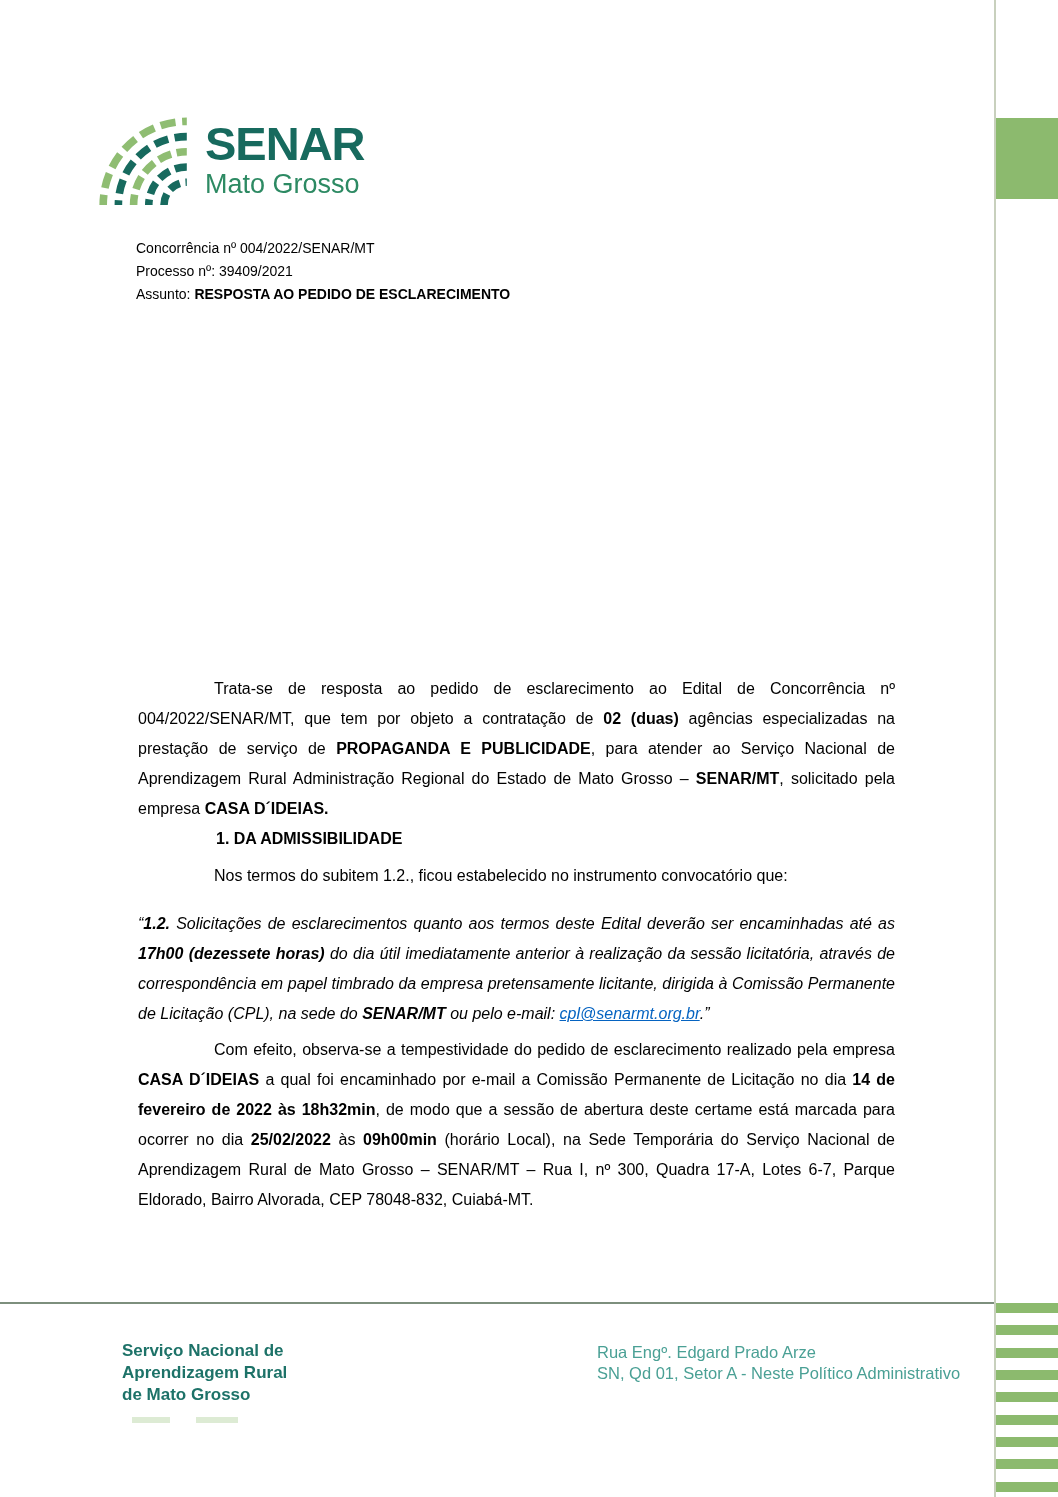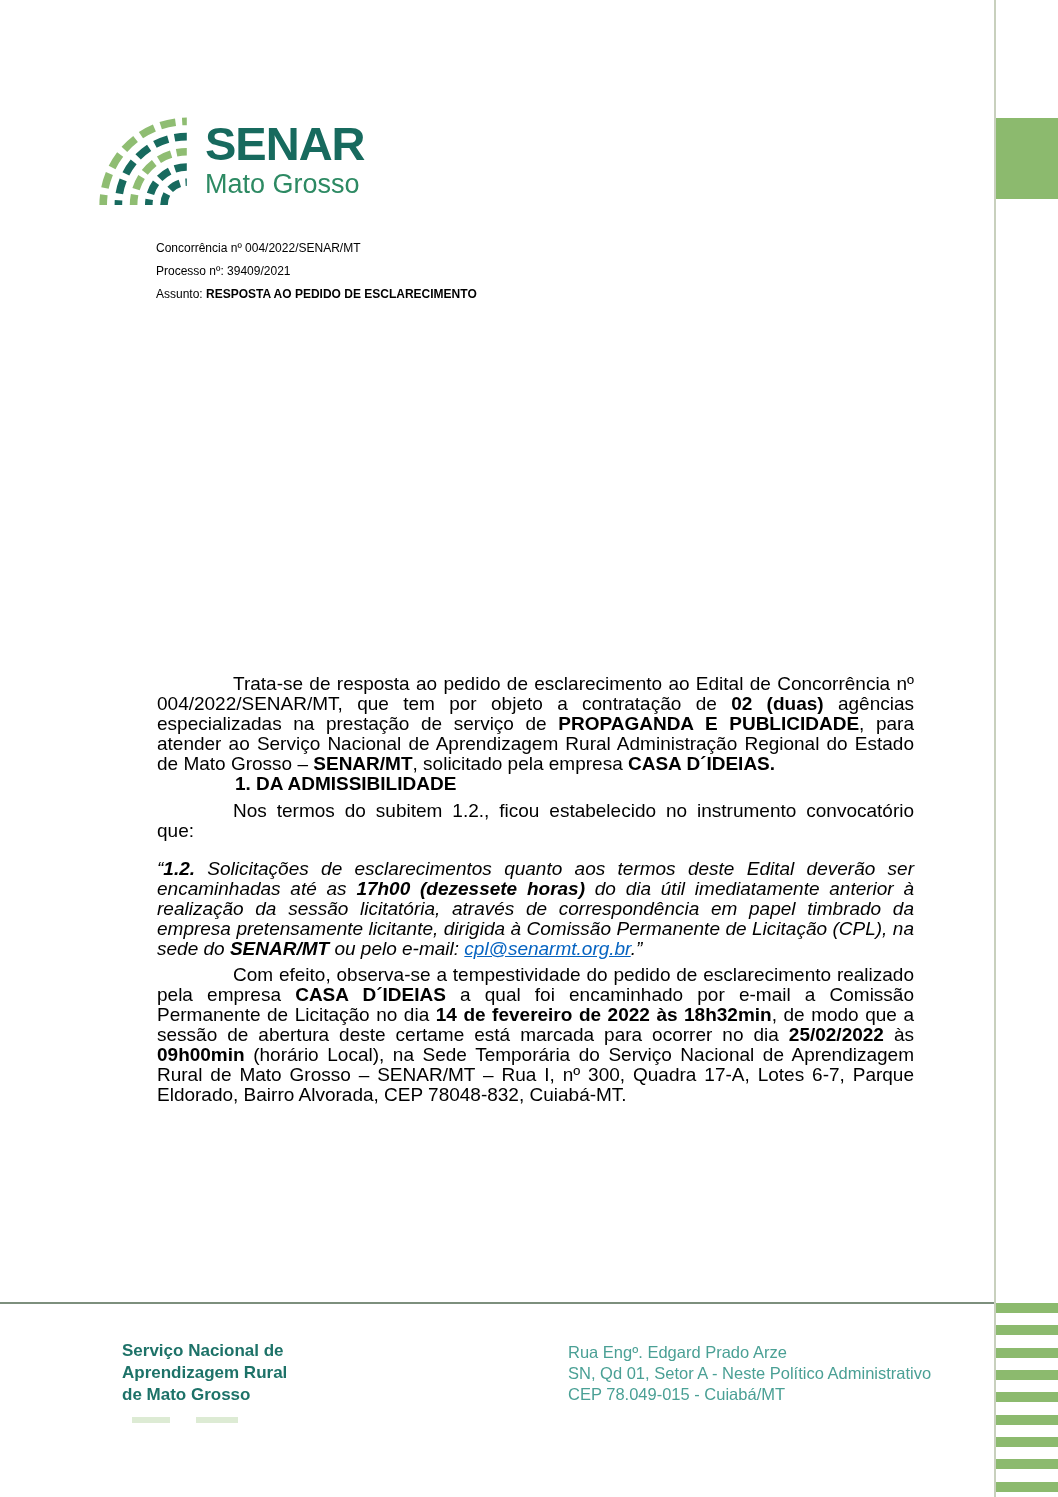--- a/index.html
+++ b/index.html
@@ -18,27 +18,27 @@
   }
   .region{
     font-size:27px;font-weight:400;color:var(--region_green);
     display:block;margin-top:4px;letter-spacing:0px;
   }
   .arc{fill:none;stroke-width:8;stroke-linecap:butt;}
   .arc-teal{stroke:var(--teal);}
   .arc-green{stroke:var(--logo_green);}
 
   
-  .doc-header{position:absolute;left:156px;top:237px;font-size:12px;line-height:23px;}
+  .doc-header{position:absolute;left:136px;top:237px;font-size:14px;line-height:23px;}
   .doc-header .b{font-weight:700;}
 
   
   .doc-body{
-    position:absolute;left:157px;top:674px;width:757px;
-    font-size:19px;line-height:20px;
+    position:absolute;left:138px;top:674px;width:757px;
+    font-size:16px;line-height:30px;
   }
   .doc-body p{margin:0;text-align:justify;}
   .indent{text-indent:76px;}
   .b{font-weight:700;margin-top:7px;}
   .section-heading{
     font-weight:700;margin:0 0 7px 78px !important;text-align:right;
   }
   .p1{margin-bottom:0px !important;}
   .p2{margin-bottom:18px !important;}
   .quote{font-style:italic;margin-bottom:6px !important;}
@@ -48,21 +48,21 @@
   
   .footer-divider{
     position:absolute;left:0;top:1302px;width:995px;height:2px;
     background:var(--divider);
   }
   .footer-org{
     position:absolute;left:122px;top:1340px;
     font-size:17px;font-weight:700;line-height:22px;color:var(--footer_org);
   }
   .footer-addr{
-    position:absolute;left:568px;top:1342px;
+    position:absolute;left:597px;top:1342px;
     font-size:16.5px;font-weight:400;line-height:21px;color:var(--footer_addr);
   }
   .footer-smudge{position:absolute;height:6px;top:1417px;background:var(--logo_green);opacity:.3;}
 
   
   .v-rule{
     position:absolute;left:994px;top:0;width:2px;height:1497px;
     background:var(--rule_light);
   }
   .green-block{
@@ -109,21 +109,20 @@
 
 <div class="footer-org">
   <div>Serviço Nacional de</div>
   <div>Aprendizagem Rural</div>
   <div>de Mato Grosso</div>
 </div>
 
 <div class="footer-addr">
   <div>Rua Engº. Edgard Prado Arze</div>
   <div>SN, Qd 01, Setor A - Neste Político Administrativo</div>
-  <div>CEP 78.049-015 - Cuiabá/MT</div>
 </div>
 
 <div class="footer-smudge" style="left:132px;width:38px;"></div>
 <div class="footer-smudge" style="left:196px;width:42px;"></div>
 
 <div class="v-rule"></div>
 <div class="green-block"></div>
 <div>
   <div class="stripe" style="top:1303px"></div>
   <div class="stripe" style="top:1325px"></div>

